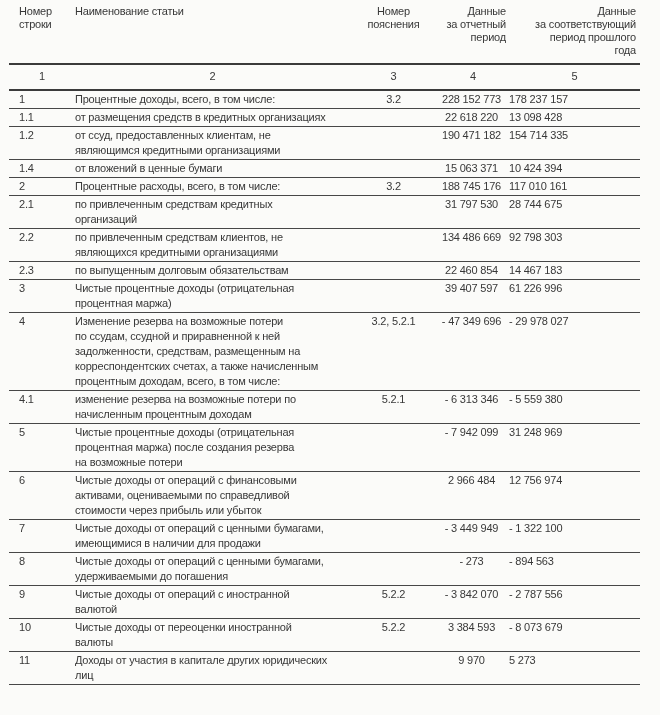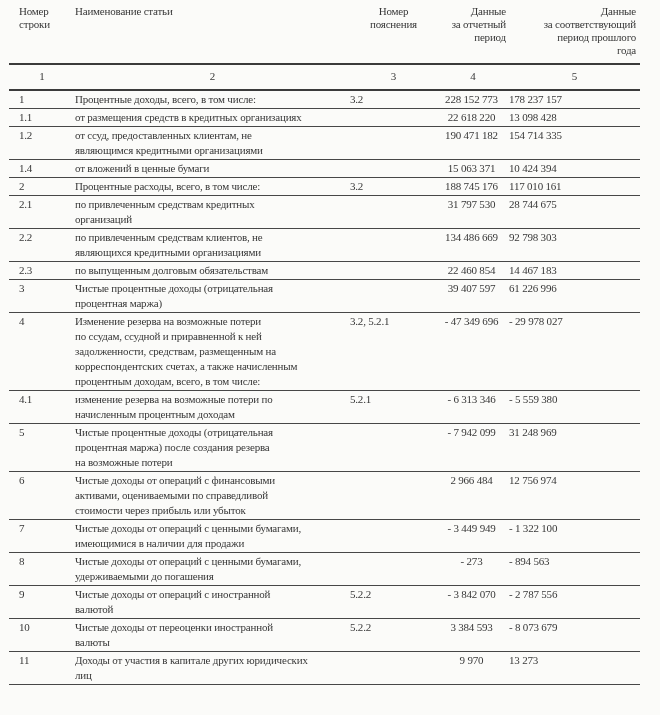--- a/index.html
+++ b/index.html
@@ -8,21 +8,20 @@
     width: 660px; height: 715px;
     background: #fbfbf9;
     font-family: "Liberation Sans", "DejaVu Sans", sans-serif;
     color: #383838;
     -webkit-font-smoothing: antialiased;
   }
   .page {
     width: 660px; height: 715px;
     padding: 5px 0 0 9px;
     overflow: hidden;
-    font-family: Liberation Serif, serif;
   }
   table.report {
     border-collapse: collapse;
     table-layout: fixed;
     width: 631px;
     font-size: 11px;
     letter-spacing: -0.2px;
   }
   col.w1 { width: 66px; }
   col.w2 { width: 275px; }
@@ -56,21 +55,21 @@
 
   
   tbody td {
     border-bottom: 1px solid #474747;
     vertical-align: top;
     padding: 1px 0 1px 0;
     line-height: 15px;
   }
   tbody td.c1 { padding-left: 10px; }
   tbody td.c2 { white-space: pre-line; padding-right: 6px; }
-  tbody td.c3 { text-align: left; }
+  tbody td.c3 { text-align: center; }
   tbody td.c4 { text-align: center; padding-right: 3px; }
   tbody td.c5 { text-align: left; padding-right: 4px; }
 </style>
 </head>
 <body>
 
 <div class="page">
   <table class="report">
     <colgroup>
       <col class="w1">
@@ -256,17 +255,17 @@
     <td class="c4">3 384 593</td>
     <td class="c5">- 8 073 679</td>
   </tr>
 
   <tr>
     <td class="c1">11</td>
     <td class="c2">Доходы от участия в капитале других юридических
 лиц</td>
     <td class="c3"></td>
     <td class="c4">9 970</td>
-    <td class="c5">13 273</td>
+    <td class="c5">5 273</td>
   </tr>
 </tbody>
   </table>
 </div>
 
 </body></html>

